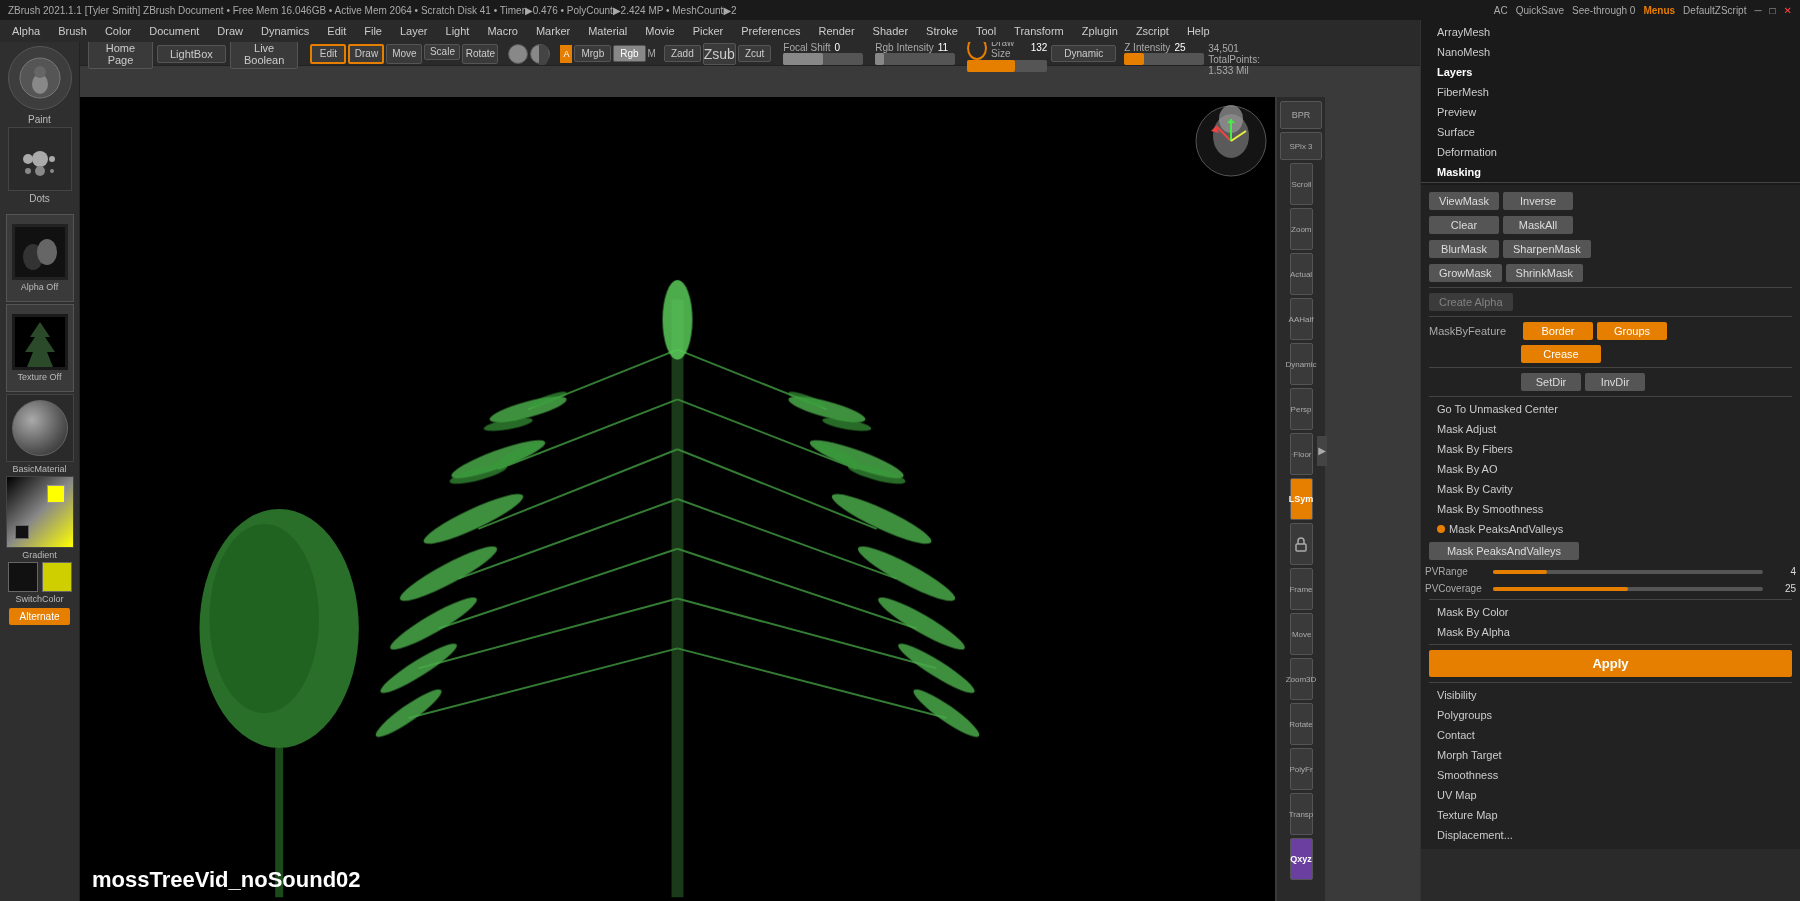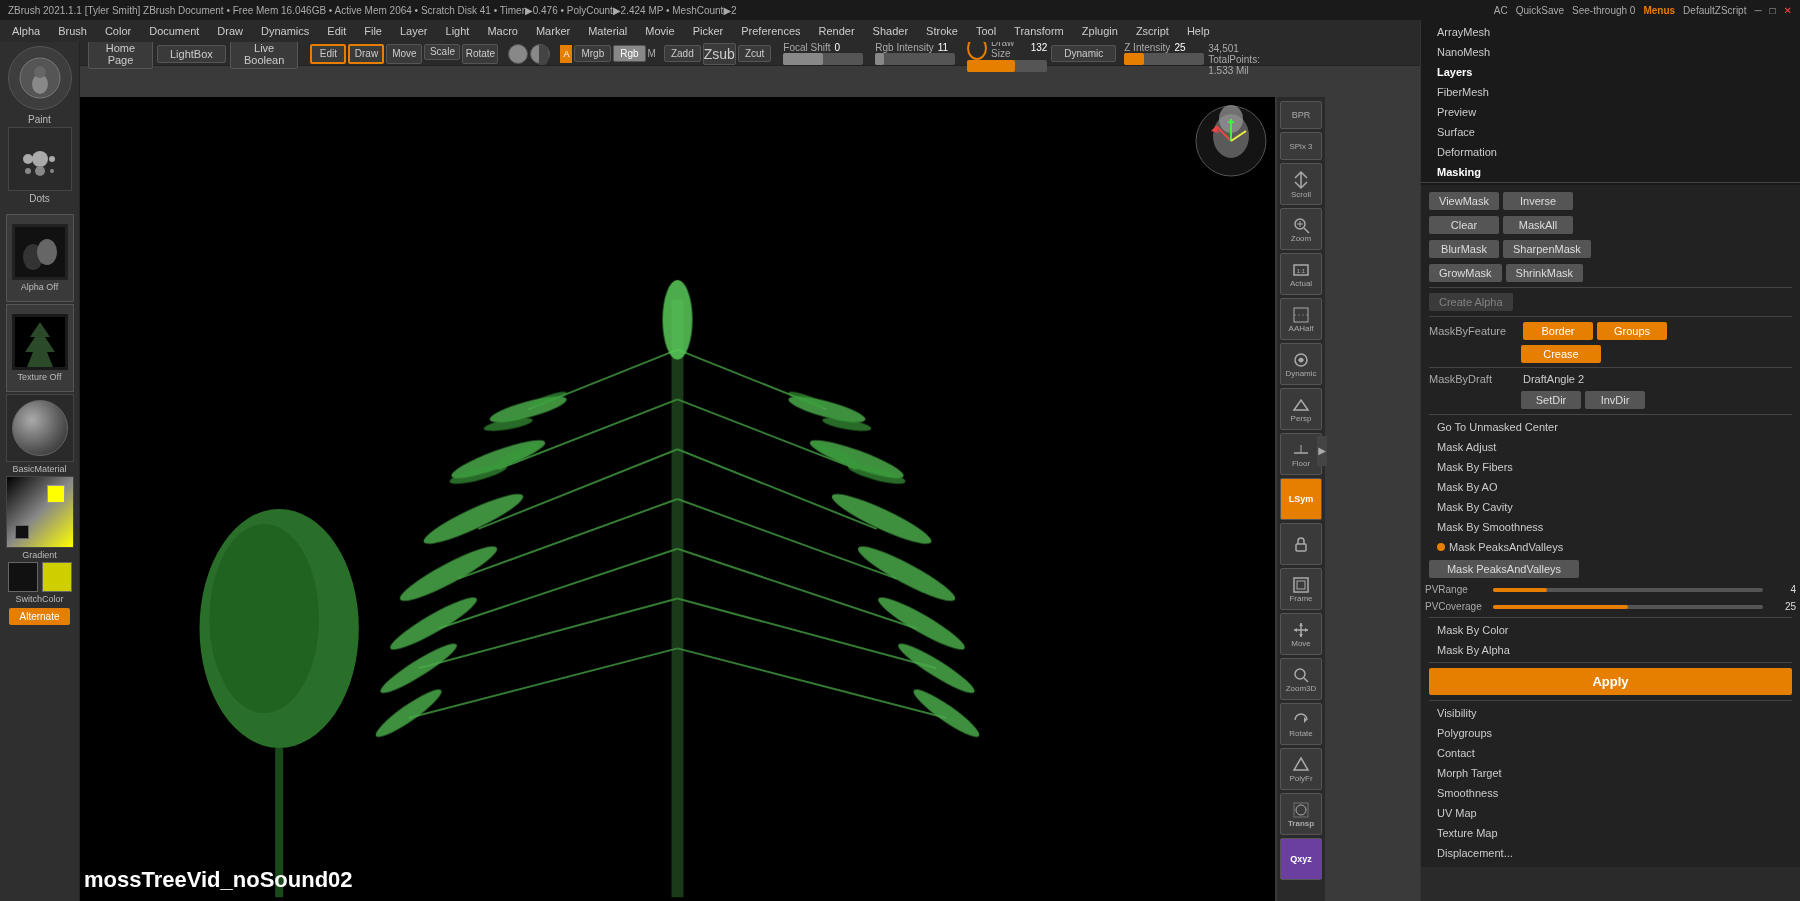--- a/index.html
+++ b/index.html
@@ -144,31 +144,30 @@
       font-size: 9px;
       cursor: pointer;
       display: flex;
       align-items: center;
       justify-content: center;
       border-radius: 2px;
     }
 
     
     .icon-btn {
-      width: 42px;
+      width: 23px;
       height: 42px;
       background: #3a3a3a;
       border: 1px solid #555;
       color: #aaa;
       font-size: 9px;
       cursor: pointer;
       display: flex;
       align-items: center;
       justify-content: center;
-      flex-direction: column;
       border-radius: 2px;
       text-align: center;
     }
     .icon-btn.active {
       background: #e67e00;
       color: #fff;
     }
     .icon-btn.active2 {
       background: #6a3fa0;
       color: #fff;
@@ -644,21 +643,21 @@
       <line x1="40" y1="40" x2="25" y2="25" stroke="#e44" stroke-width="2"></line>
       <polygon points="25,25 20,30 28,32" fill="#e44"></polygon>
 
       <line x1="40" y1="40" x2="40" y2="18" stroke="#4e4" stroke-width="2"></line>
       <polygon points="40,18 36,22 44,22" fill="#4e4"></polygon>
 
       <line x1="40" y1="40" x2="55" y2="30" stroke="#ee4" stroke-width="2"></line>
     </svg>
   </div>
 
-  <div style="position:absolute;bottom:8px;left:4px;font-size:22px;color:#fff;font-weight:bold;">mossTreeVid_noSound02</div>
+  <div style="position:absolute;bottom:8px;left:12px;font-size:22px;color:#fff;font-weight:bold;">mossTreeVid_noSound02</div>
 </div>
 
 <div id="right-buttons" style="position:absolute;top:97px;right:475px;width:48px;bottom:0;background:#2a2a2a;display:flex;flex-direction:column;align-items:center;padding-top:4px;gap:3px;">
   <div class="bpr-btn">BPR</div>
   <div class="bpr-btn" style="font-size:8px;">SPix 3</div>
   <div class="icon-btn">
     <svg width="20" height="20" viewBox="0 0 20 20">
       <path d="M10,2 L10,18 M4,8 L10,2 L16,8" stroke="#aaa" stroke-width="1.5" fill="none"></path>
       <path d="M4,12 L10,18 L16,12" stroke="#aaa" stroke-width="1.5" fill="none"></path>
     </svg>
@@ -751,21 +750,21 @@
     <svg width="18" height="18" viewBox="0 0 18 18">
       <polygon points="9,2 16,14 2,14" stroke="#aaa" stroke-width="1.5" fill="none"></polygon>
     </svg>
     <span style="font-size:8px;">PolyFr</span>
   </div>
   <div class="icon-btn">
     <svg width="18" height="18" viewBox="0 0 18 18">
       <rect x="2" y="2" width="14" height="14" stroke="#aaa" stroke-width="1" fill="none" opacity="0.5"></rect>
       <circle cx="9" cy="9" r="5" stroke="#aaa" stroke-width="1" fill="none"></circle>
     </svg>
-    <span style="font-size:8px;font-weight:bold;">Transp</span>
+    <span style="font-size:8px;">Transp</span>
   </div>
   <div class="icon-btn active2">
     <span style="font-size:9px;font-weight:bold;">Qxyz</span>
   </div>
 </div>
 
 <div id="dropdown-menu">
 
   <div style="background:#1a1a1a;padding:2px 0;">
     <div class="dropdown-item">ArrayMesh</div>
@@ -812,24 +811,20 @@
       <span style="color:#aaa;font-size:11px;min-width:90px;">MaskByFeature</span>
       <button class="btn-orange">Border</button>
       <button class="btn-orange">Groups</button>
     </div>
     <div style="padding:2px 8px 2px 100px;">
       <button class="btn-orange" style="min-width:80px;">Crease</button>
     </div>
 
     <div class="separator"></div>
 
-    <div class="dropdown-row">
-      <span style="color:#aaa;font-size:11px;min-width:90px;">MaskByDraft</span>
-      <span style="color:#ccc;font-size:11px;">DraftAngle 2</span>
-    </div>
     <div class="dropdown-row" style="padding-left:100px;">
       <button class="btn-gray" style="min-width:60px;">SetDir</button>
       <button class="btn-gray" style="min-width:60px;">InvDir</button>
     </div>
 
     <div class="separator"></div>
 
     <div class="dropdown-item">Go To Unmasked Center</div>
 
     <div class="dropdown-item">Mask Adjust</div>

